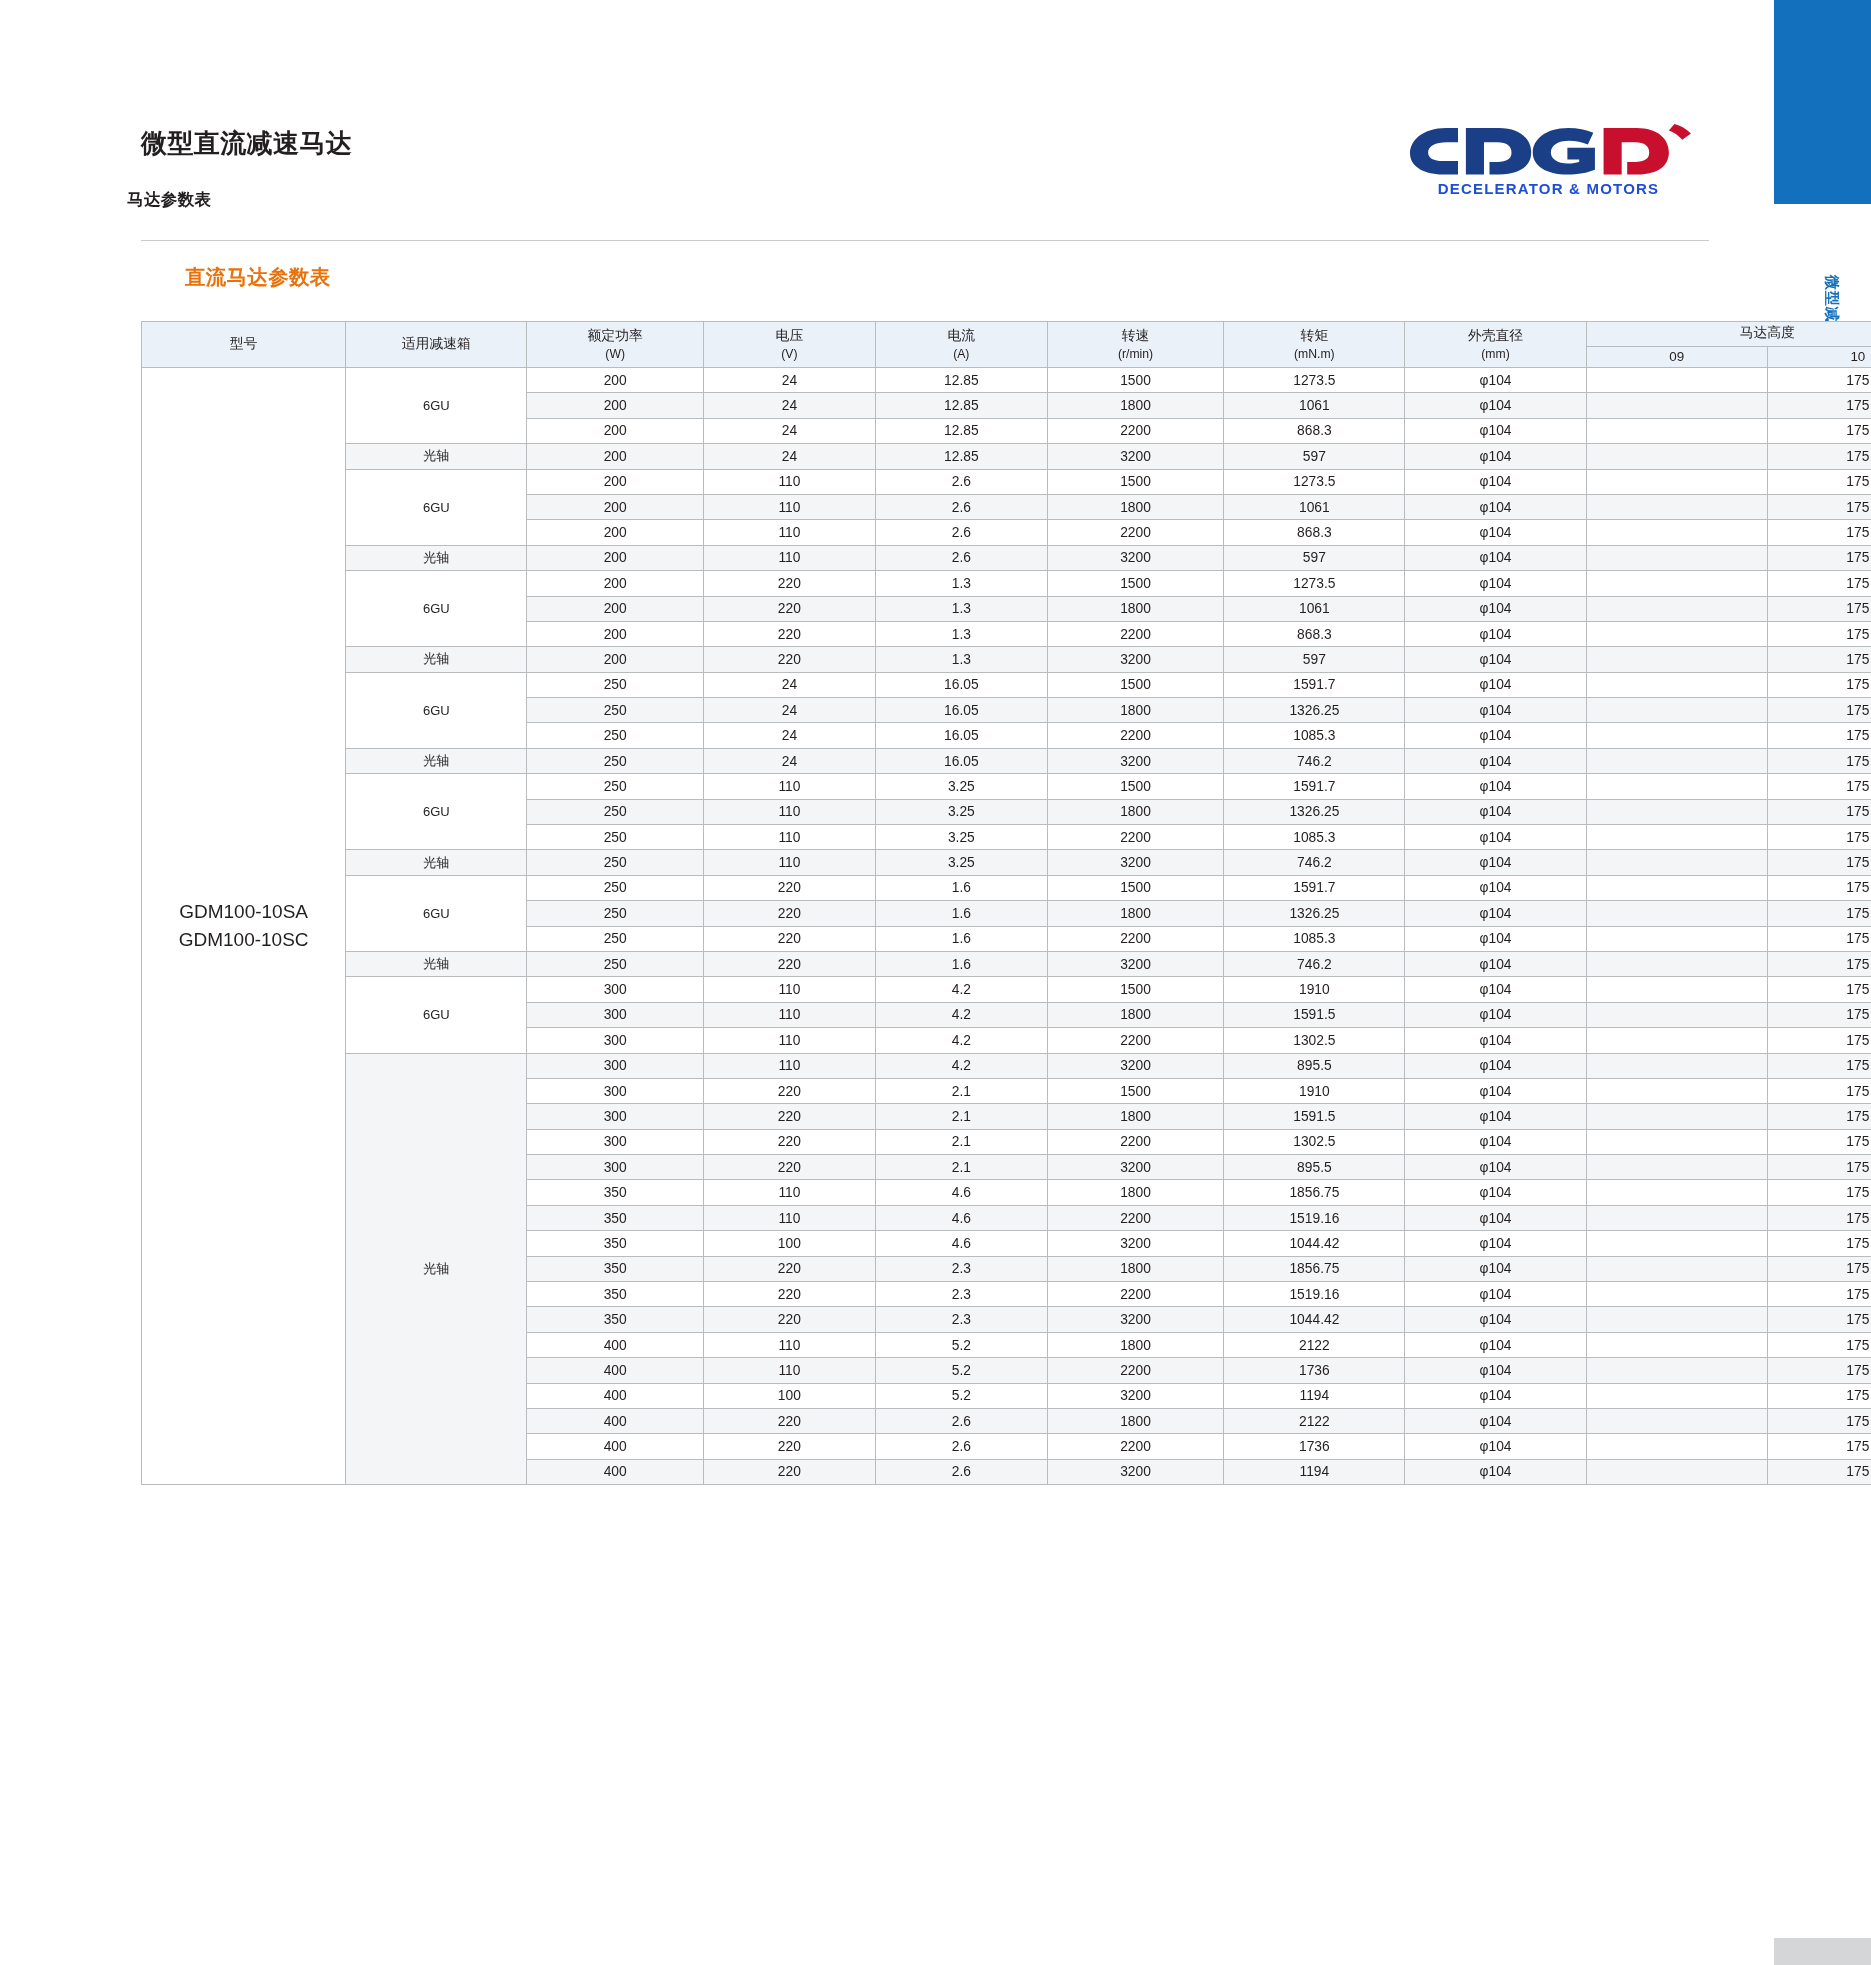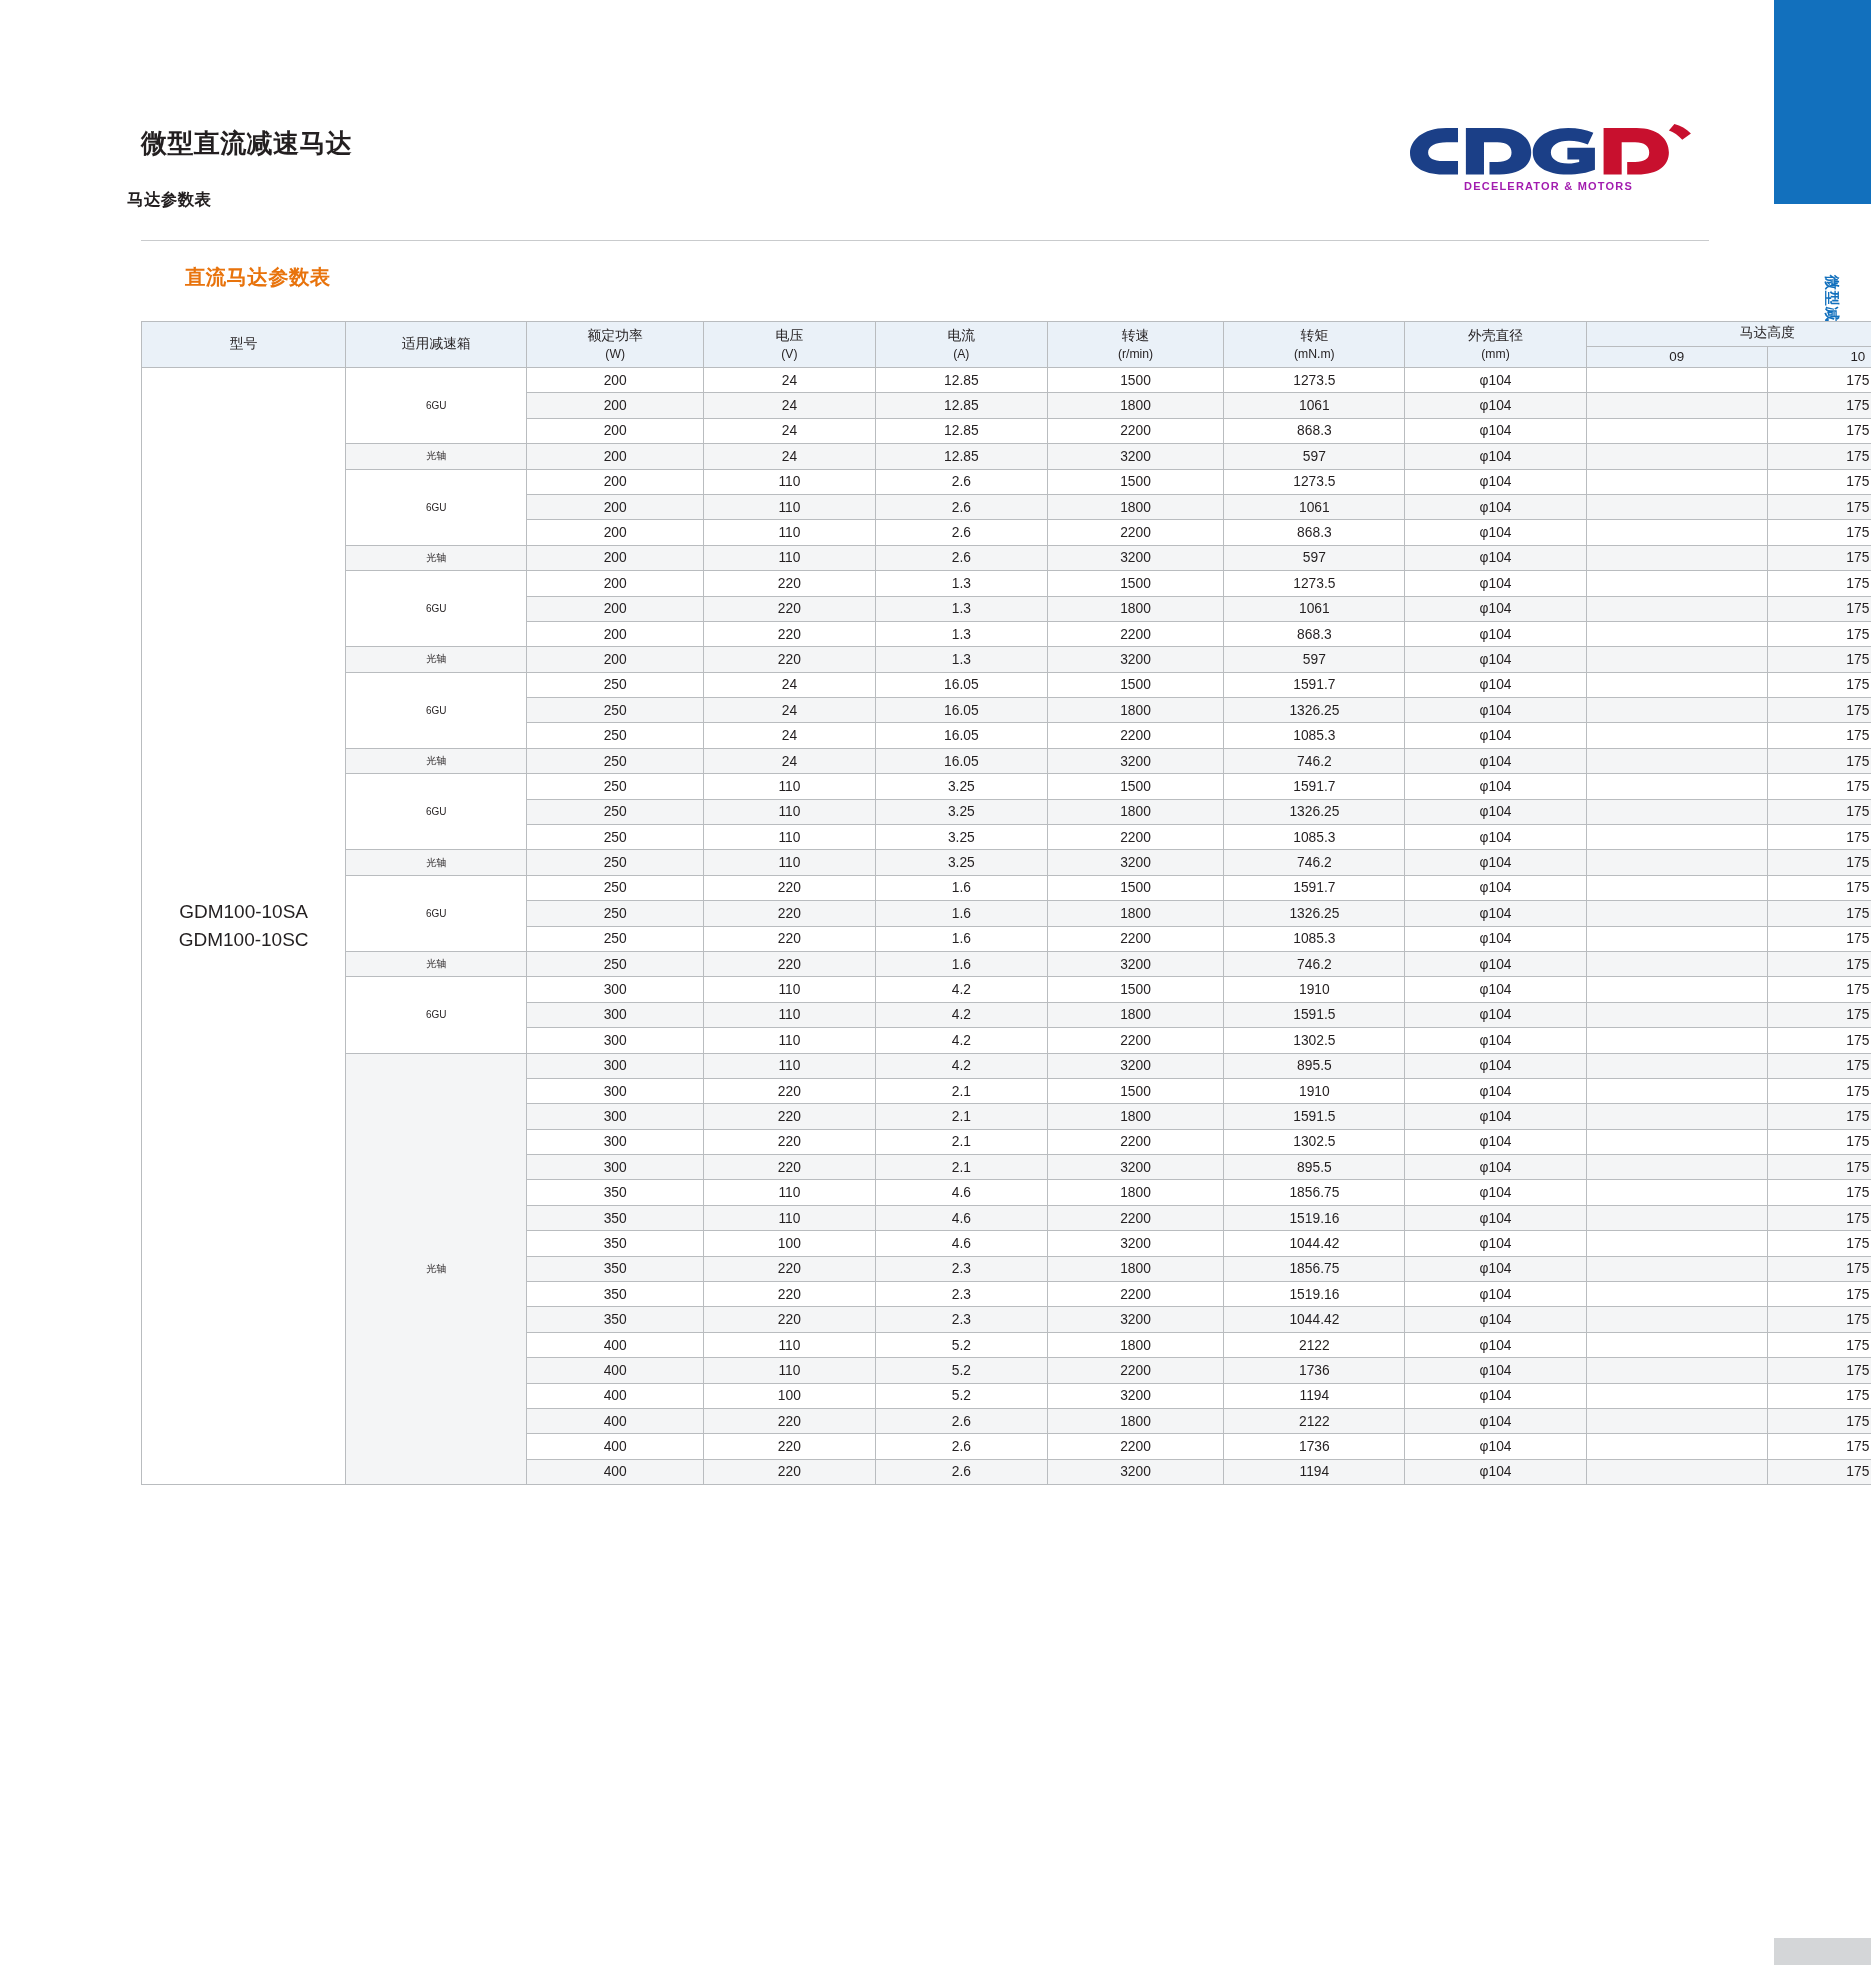--- a/index.html
+++ b/index.html
@@ -111,24 +111,24 @@
     height: 63px;
     text-align: center;
   }
   .logo-mark svg { display: block; }
   .logo-sub {
     position: absolute;
     left: 0;
     top: 63px;
     width: 299px;
     text-align: center;
-    font-size: 11px;
+    font-size: 15px;
     font-weight: bold;
     letter-spacing: 1.2px;
-    color: #a21caf;
+    color: #1d4ed8;
   }
 
   
   .section-title {
     position: absolute;
     left: 141px;
     top: 263px;
     font-size: 20.4px;
     font-weight: bold;
     color: #e8730c;
@@ -187,21 +187,21 @@
   }
   tbody tr.alt td {
     background: #f4f5f6;
   }
   tbody td.model {
     font-size: 19px;
     line-height: 1.5;
     white-space: pre-line;
   }
   tbody td.gear {
-    font-size: 10px;
+    font-size: 13px;
   }
 </style>
 </head>
 <body>
 
 <div class="page">
 
   <div class="side-rail">
     <div class="rail-blue"></div>
     <div class="rail-grey"></div>

